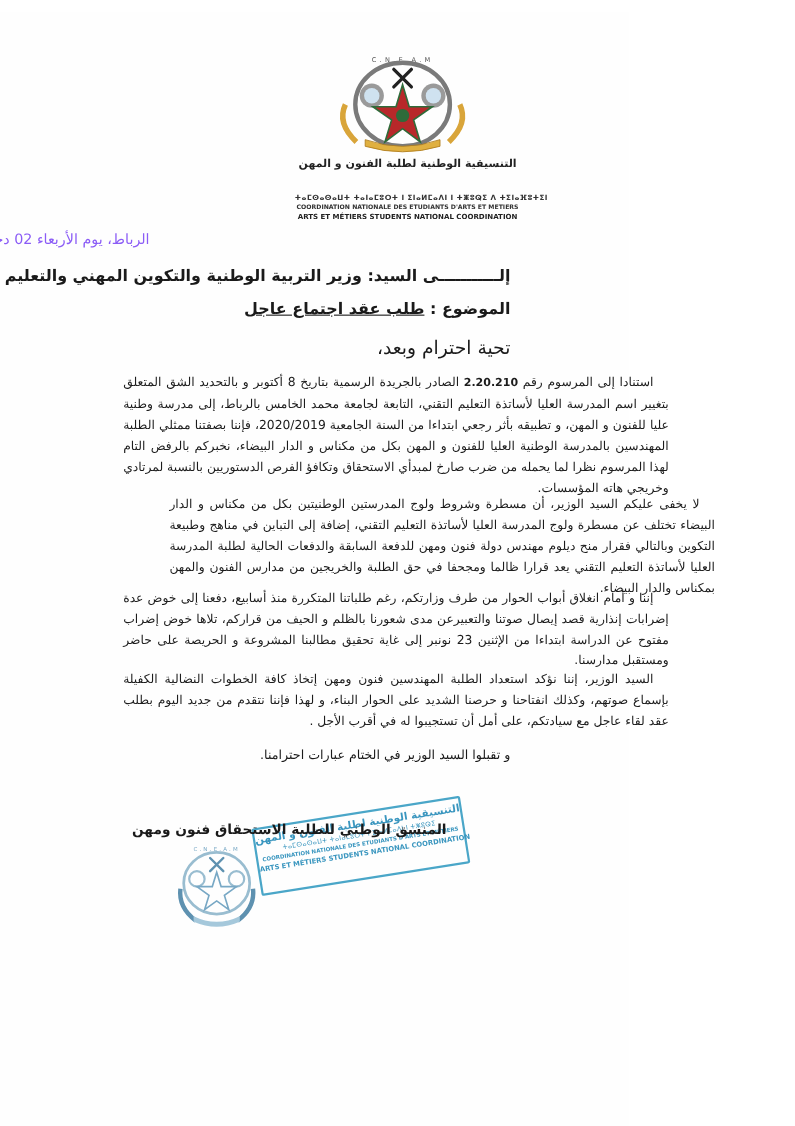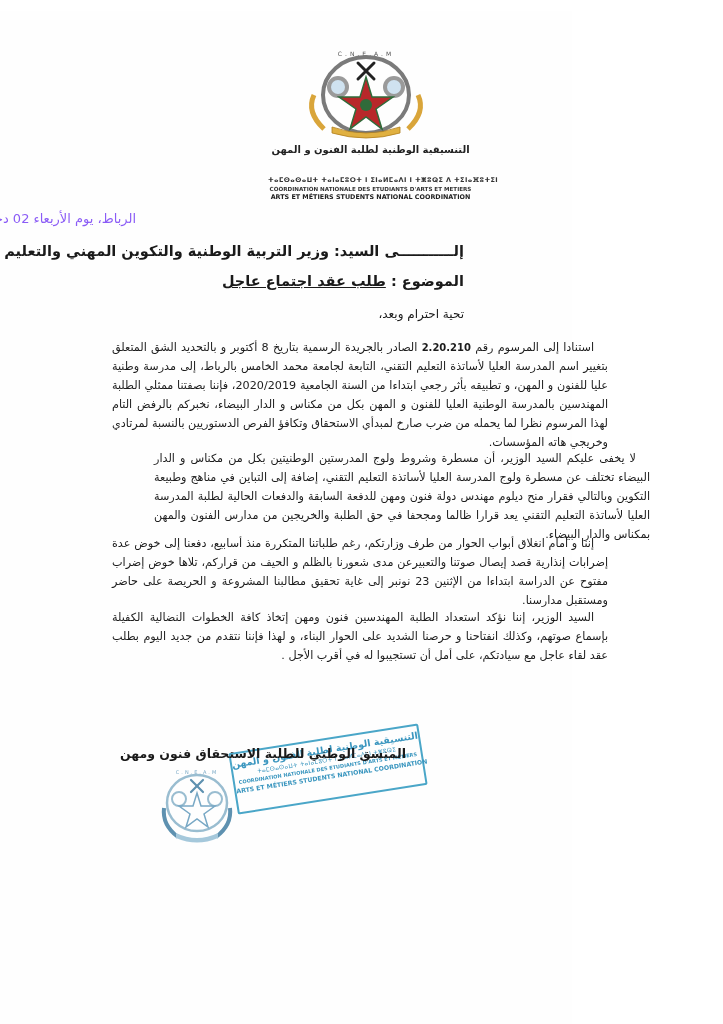--- a/index.html
+++ b/index.html
@@ -102,21 +102,21 @@
       direction: rtl;
       white-space: nowrap;
       margin-left: 40px;
     }
     .subject-line .subject-text { text-decoration: underline; }
 
     .greeting {
       position: absolute;
       right: 108px;
       top: 296px;
-      font-size: 12px;
+      font-size: 17px;
       direction: rtl;
       white-space: nowrap;
     }
 
     .para {
       position: absolute;
       left: 112px;
       width: 496px;
       direction: rtl;
       text-align: justify;
@@ -276,20 +276,21 @@
   </div>
 
   <div class="para p3">
     <span class="first-indent"></span><span>إننا و أمام انغلاق أبواب الحوار من طرف وزارتكم، رغم طلباتنا المتكررة منذ أسابيع، دفعنا إلى خوض عدة إضرابات إنذارية قصد إيصال صوتنا والتعبيرعن مدى شعورنا بالظلم و الحيف من قراركم، تلاها خوض إضراب مفتوح عن الدراسة ابتداءا من الإثنين 23 نونبر إلى غاية تحقيق مطالبنا المشروعة و الحريصة على حاضر ومستقبل مدارسنا.</span>
   </div>
 
   <div class="para p4">
     <span class="first-indent"></span><span>السيد الوزير، إننا نؤكد استعداد الطلبة المهندسين فنون ومهن إتخاذ كافة الخطوات النضالية الكفيلة بإسماع صوتهم، وكذلك انفتاحنا و حرصنا الشديد على الحوار البناء، و لهذا فإننا نتقدم من جديد اليوم بطلب عقد لقاء عاجل مع سيادتكم، على أمل أن تستجيبوا له في أقرب الأجل .</span>
   </div>
 
+  <div class="closing">و تقبلوا السيد الوزير في الختام عبارات احترامنا.</div>
 
   <div class="signature">المنسق الوطني للطلبة الاستحقاق فنون ومهن</div>
 
   <div class="seal">
     <svg viewBox="0 0 82 82">
       <text x="41" y="11" text-anchor="middle" font-size="5" fill="#6a9fbf" font-family="DejaVu Sans, sans-serif" letter-spacing="2">C.N.E.A.M</text>
       <ellipse cx="41" cy="40" rx="30" ry="28" fill="none" stroke="#8fb6cc" stroke-width="2.5"></ellipse>
       <g stroke="#4d86a8" stroke-width="2.2" stroke-linecap="round">
         <line x1="35" y1="17" x2="47" y2="29"></line>
         <line x1="47" y1="17" x2="35" y2="29"></line>

